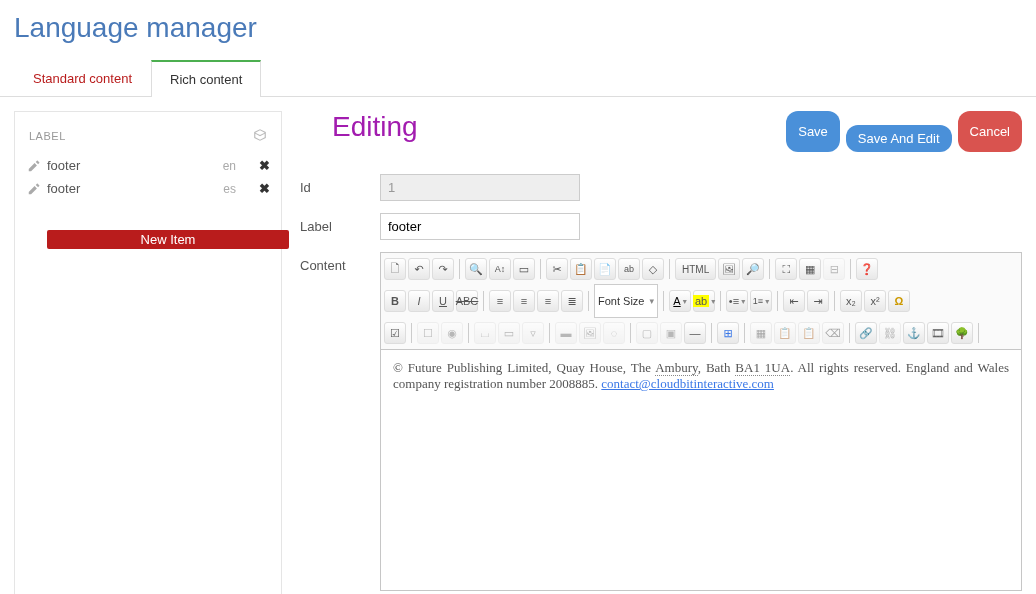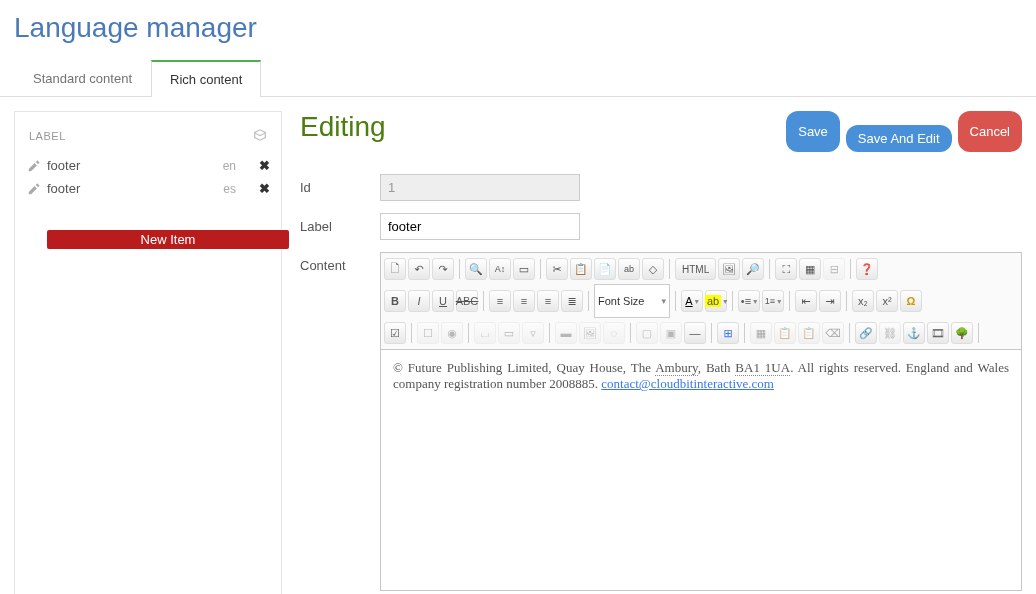--- a/index.html
+++ b/index.html
@@ -1,52 +1,52 @@
 <!DOCTYPE html>
 <html><head>
   <meta charset="utf-8">
   <style>
     * { box-sizing: border-box; margin: 0; padding: 0; }
     body { font-family: Arial, Helvetica, sans-serif; background: #fff; color: #333; font-size: 13px; }
     .page { width: 1036px; }
     .title { font-size: 28px; font-weight: 300; color: #4a7ab8; padding: 12px 14px 16px; }
     .tabs { border-bottom: 1px solid #ddd; padding: 0 14px; display: flex; }
-    .tab { padding: 10px 18px; color: #737373; cursor: pointer; border: 1px solid transparent; border-bottom: none; margin-bottom: -1px; }
+    .tab { padding: 10px 18px; color: #b91c1c; cursor: pointer; border: 1px solid transparent; border-bottom: none; margin-bottom: -1px; }
     .tab.active { color: #333; border-color: #4caf50 #ddd transparent #ddd; border-top: 2px solid #4caf50; background: #fff; }
     .body { display: flex; padding: 14px; gap: 18px; }
     .sidebar { width: 268px; border: 1px solid #e5e5e5; padding: 12px; }
     .side-head { display: flex; justify-content: space-between; align-items: center; padding: 4px 2px 10px; color: #999; font-size: 11px; letter-spacing: .5px; }
     .side-head svg { fill: #bbb; }
     .side-list { }
     .row { display: flex; align-items: center; padding: 4px 0; gap: 6px; }
     .row .edit { width: 14px; height: 14px; fill: #aaa; cursor: pointer; }
     .row .name { flex: 1; color: #555; }
     .row .lang { color: #aaa; margin-right: 17px; font-size: 12px; }
     .row .del { width: 10px; font-weight: bold; color: #333; cursor: pointer; }
     .new-btn { width: 100%; margin-top: 30px; background: #b91c1c; color: #fff; border: none; border-radius: 2px; padding: 2px 0; font-size: 13px; cursor: pointer; margin-left: 20px; }
     .main { flex: 1; }
     .main-head { display: flex; justify-content: space-between; align-items: flex-start; margin-bottom: 22px; }
-    .editing-title { font-size: 28px; font-weight: 300; color: #4d7c0f; }
+    .editing-title { font-size: 28px; font-weight: 300; color: #a21caf; margin-left: 32px; }
     .actions { display: flex; gap: 6px; }
     .btn { border: none; border-radius: 12px; padding: 6px 12px; font-size: 13px; color: #fff; cursor: pointer; }
     .btn-save { background: #4a90d9; }
     .btn-edit { background: #4a90d9; margin-top: 14px; }
     .btn-cancel { background: #d9534f; }
     .form-row { display: flex; align-items: flex-start; margin-bottom: 12px; }
     .form-row label { width: 80px; padding-top: 6px; color: #555; font-size: 13px; }
     .form-row input[type="text"] { width: 200px; padding: 5px 7px; border: 1px solid #ccc; font-size: 13px; }
     .form-row input[disabled] { background: #eee; color: #999; }
     .editor-wrap { flex: 1; }
     .editor { border: 1px solid #c6c6c6; background: #fafafa; }
     .toolbar { border-bottom: 1px solid #c6c6c6; padding: 3px; }
     .toolbar-row { display: flex; flex-wrap: wrap; align-items: center; gap: 2px; padding: 2px 0; }
     .tbtn { width: 22px; height: 22px; border: 1px solid #ddd; background: linear-gradient(#fff,#e8e8e8); border-radius: 3px; display: inline-flex; align-items: center; justify-content: center; font-size: 11px; cursor: pointer; color: #555; }
     .tbtn.wide { width: auto; padding: 0 6px; font-size: 10px; }
     .tsep { width: 1px; height: 20px; background: #ccc; margin: 0 3px; }
-    .font-size-sel { height: 22px; border: 1px solid #ccc; font-size: 11px; width: 76px; background: #fff; padding: 16px 3px; display: inline-flex; align-items: center; justify-content: space-between; cursor: pointer; }
+    .font-size-sel { height: 22px; border: 1px solid #ccc; font-size: 11px; width: 64px; background: #fff; padding: 16px 3px; display: inline-flex; align-items: center; justify-content: space-between; cursor: pointer; }
     .font-size-sel::after { content: "▾"; color: #888; font-size: 9px; }
     .dd::after { content: "▾"; font-size: 8px; margin-left: 2px; color: #888; }
     .content-area { background: #fff; min-height: 240px; padding: 10px 12px; font-family: Liberation Serif, serif; font-size: 13px; color: #555; text-align: justify; }
     .content-area a { color: #3b78e7; text-decoration: underline; }
     .content-area .dots { border-bottom: 1px dotted #888; }
     .sm { font-size: 9px; }
   </style>
 </head>
 <body>
 

